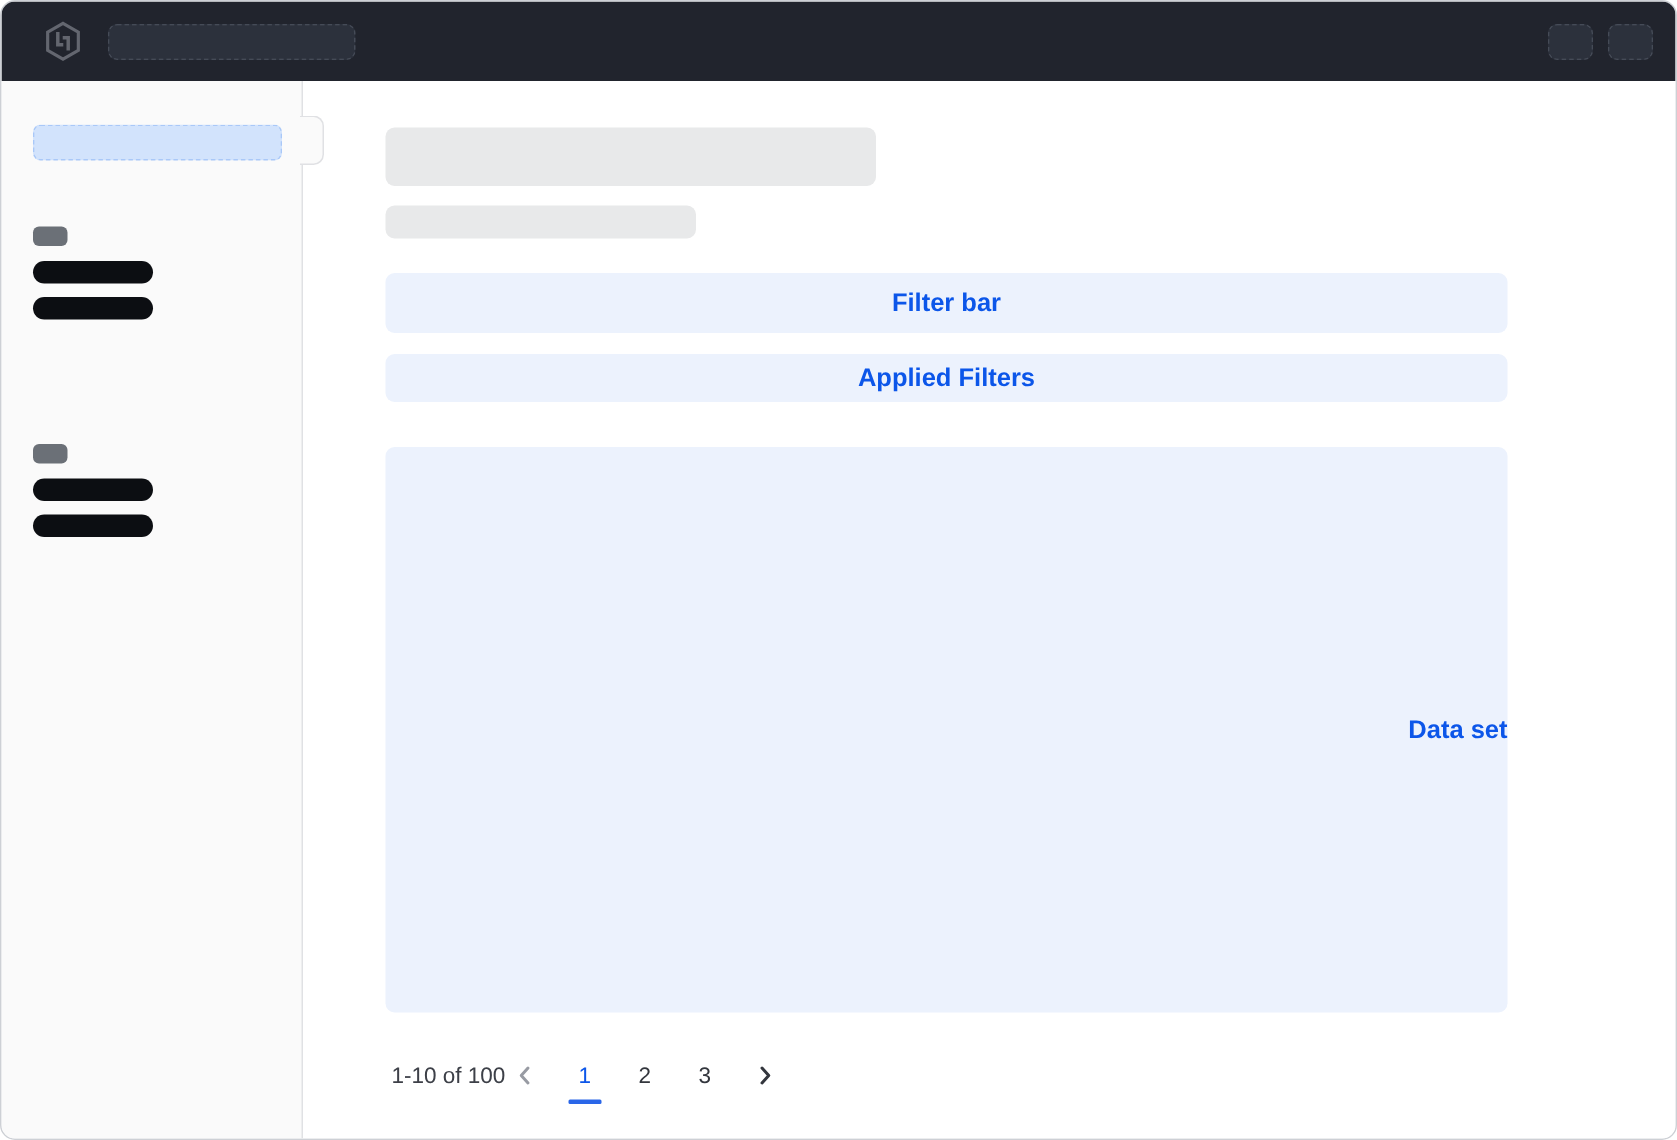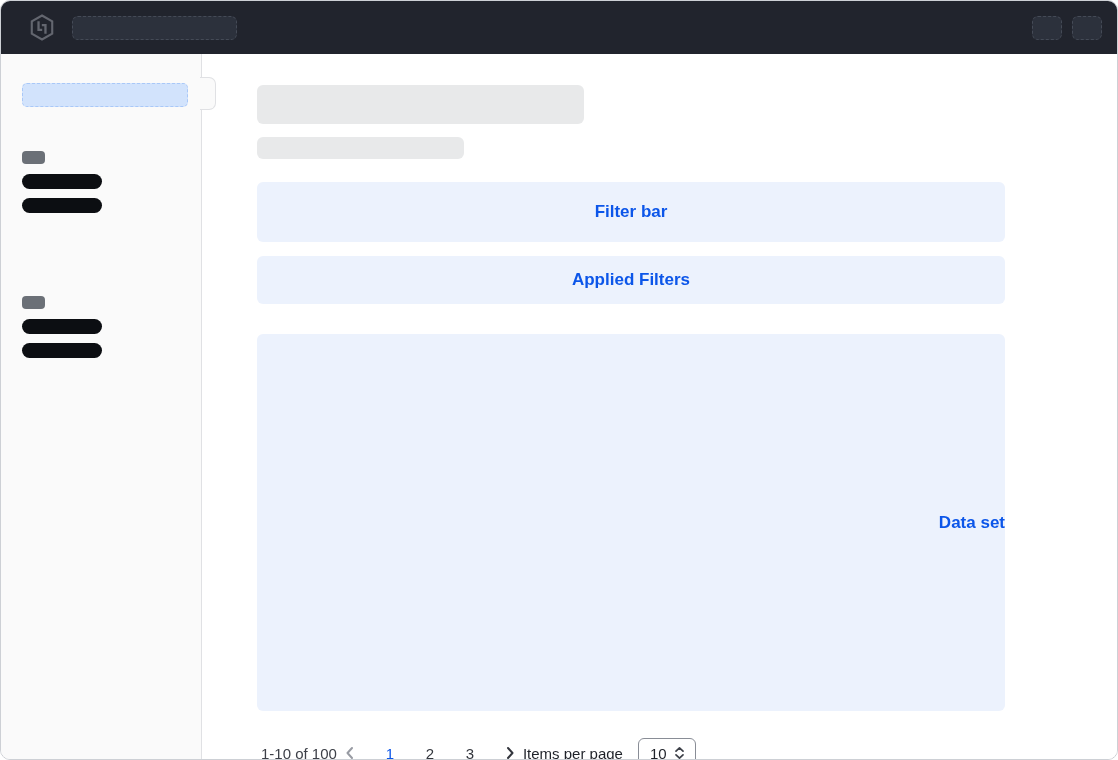--- a/index.html
+++ b/index.html
@@ -34,22 +34,22 @@
   .sb-pill{position:absolute;left:21px;width:23px;height:13px;background:var(--ph-pill);border-radius:4px;}
   .sb-bar{position:absolute;left:21px;width:80px;height:15px;background:var(--ph-dark);border-radius:7.5px;}
   
   .main{flex:1;background:#fff;padding:31px 0 0 55px;}
   .inner{width:748px;}
   .title-ph{width:327px;height:39px;background:var(--ph-gray);border-radius:6px;}
   .subtitle-ph{width:207px;height:22px;background:var(--ph-gray);border-radius:6px;margin-top:13px;}
   .section{width:748px;background:var(--section-bg);border-radius:6px;
     display:flex;align-items:center;justify-content:center;}
   .section-label{color:var(--accent);font-weight:bold;font-size:17px;letter-spacing:0;}
-  .sec-filter{height:60px;margin-top:23px;}
-  .sec-applied{height:48px;margin-top:14px;}
+  .sec-filter{height:40px;margin-top:23px;}
+  .sec-applied{height:32px;margin-top:14px;}
   .sec-data{height:377px;margin-top:30px;justify-content:flex-end;}
   
   .pagination{width:748px;margin-top:22px;height:40px;display:flex;align-items:center;
     font-size:15px;color:var(--text-mid);}
   .pg-range{padding-left:4px;color:var(--text-mid);}
   .pg-nav{display:flex;align-items:center;gap:14px;}
   .pg-btn{min-width:26px;height:34px;display:flex;align-items:center;justify-content:center;
     position:relative;cursor:pointer;color:#33363d;background:none;border:none;
     font-size:15px;font-family:inherit;}
   .pg-btn.current{color:var(--accent);}
@@ -126,26 +126,17 @@
             <button class="pg-btn current">1</button>
             <button class="pg-btn">2</button>
             <button class="pg-btn">3</button>
             <button class="pg-arrow">
               <svg width="14" height="16" viewBox="0 0 14 16" fill="none">
                 <path d="M5 3 L9.5 8 L5 13" stroke="#33363d" stroke-width="2" stroke-linecap="round" stroke-linejoin="round"></path>
               </svg>
             </button>
           </div>
 
-          <div class="pg-right">
-            <span class="pg-label">Items per page</span>
-            <span class="pg-select">
-              <span>10</span>
-              <svg width="13" height="16" viewBox="0 0 13 16" fill="none">
-                <path d="M3 6.2 L6.5 2.8 L10 6.2 M3 9.8 L6.5 13.2 L10 9.8" stroke="#3d4048" stroke-width="1.7" stroke-linecap="round" stroke-linejoin="round"></path>
-              </svg>
-            </span>
-          </div>
         </div>
       </div>
     </main>
   </div>
 </div>
 
 </body></html>

